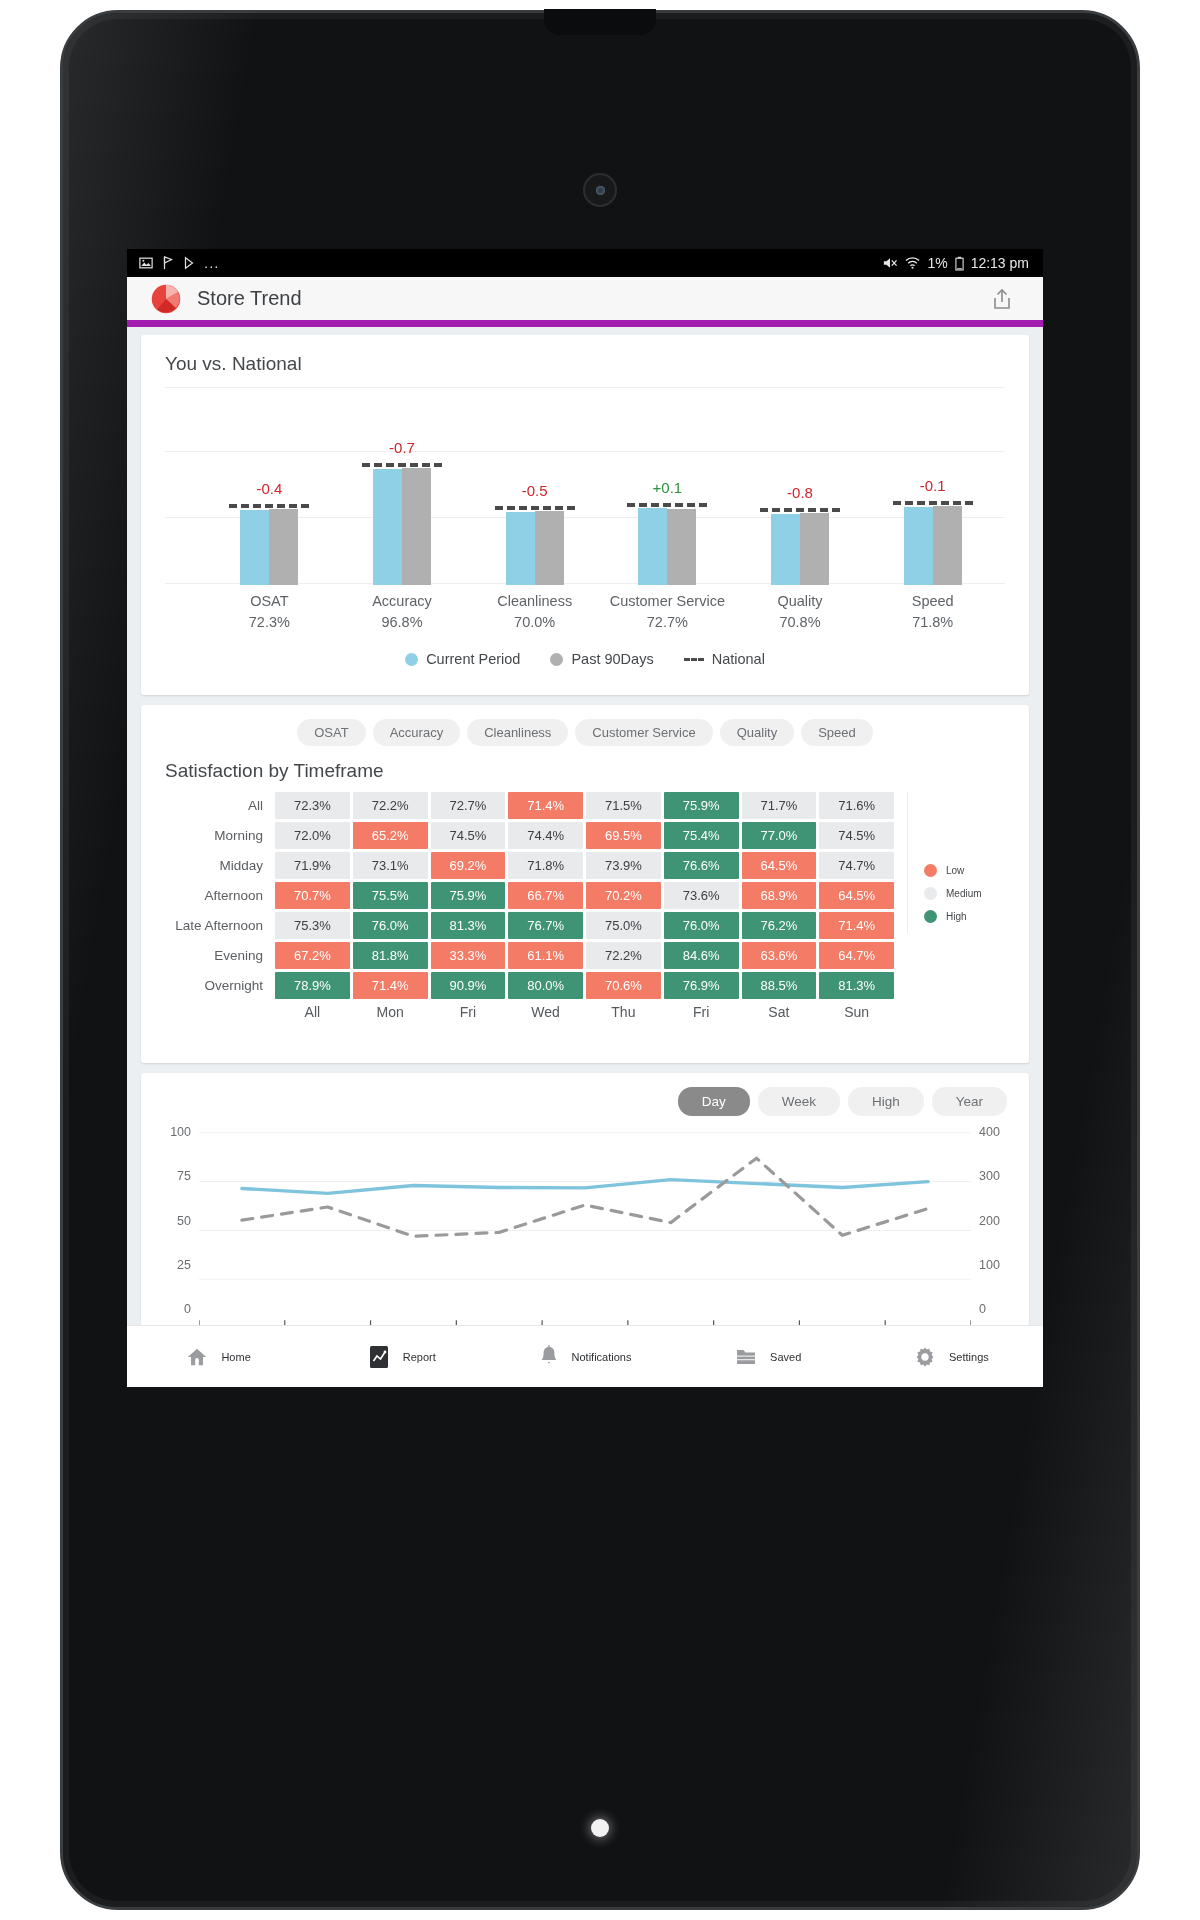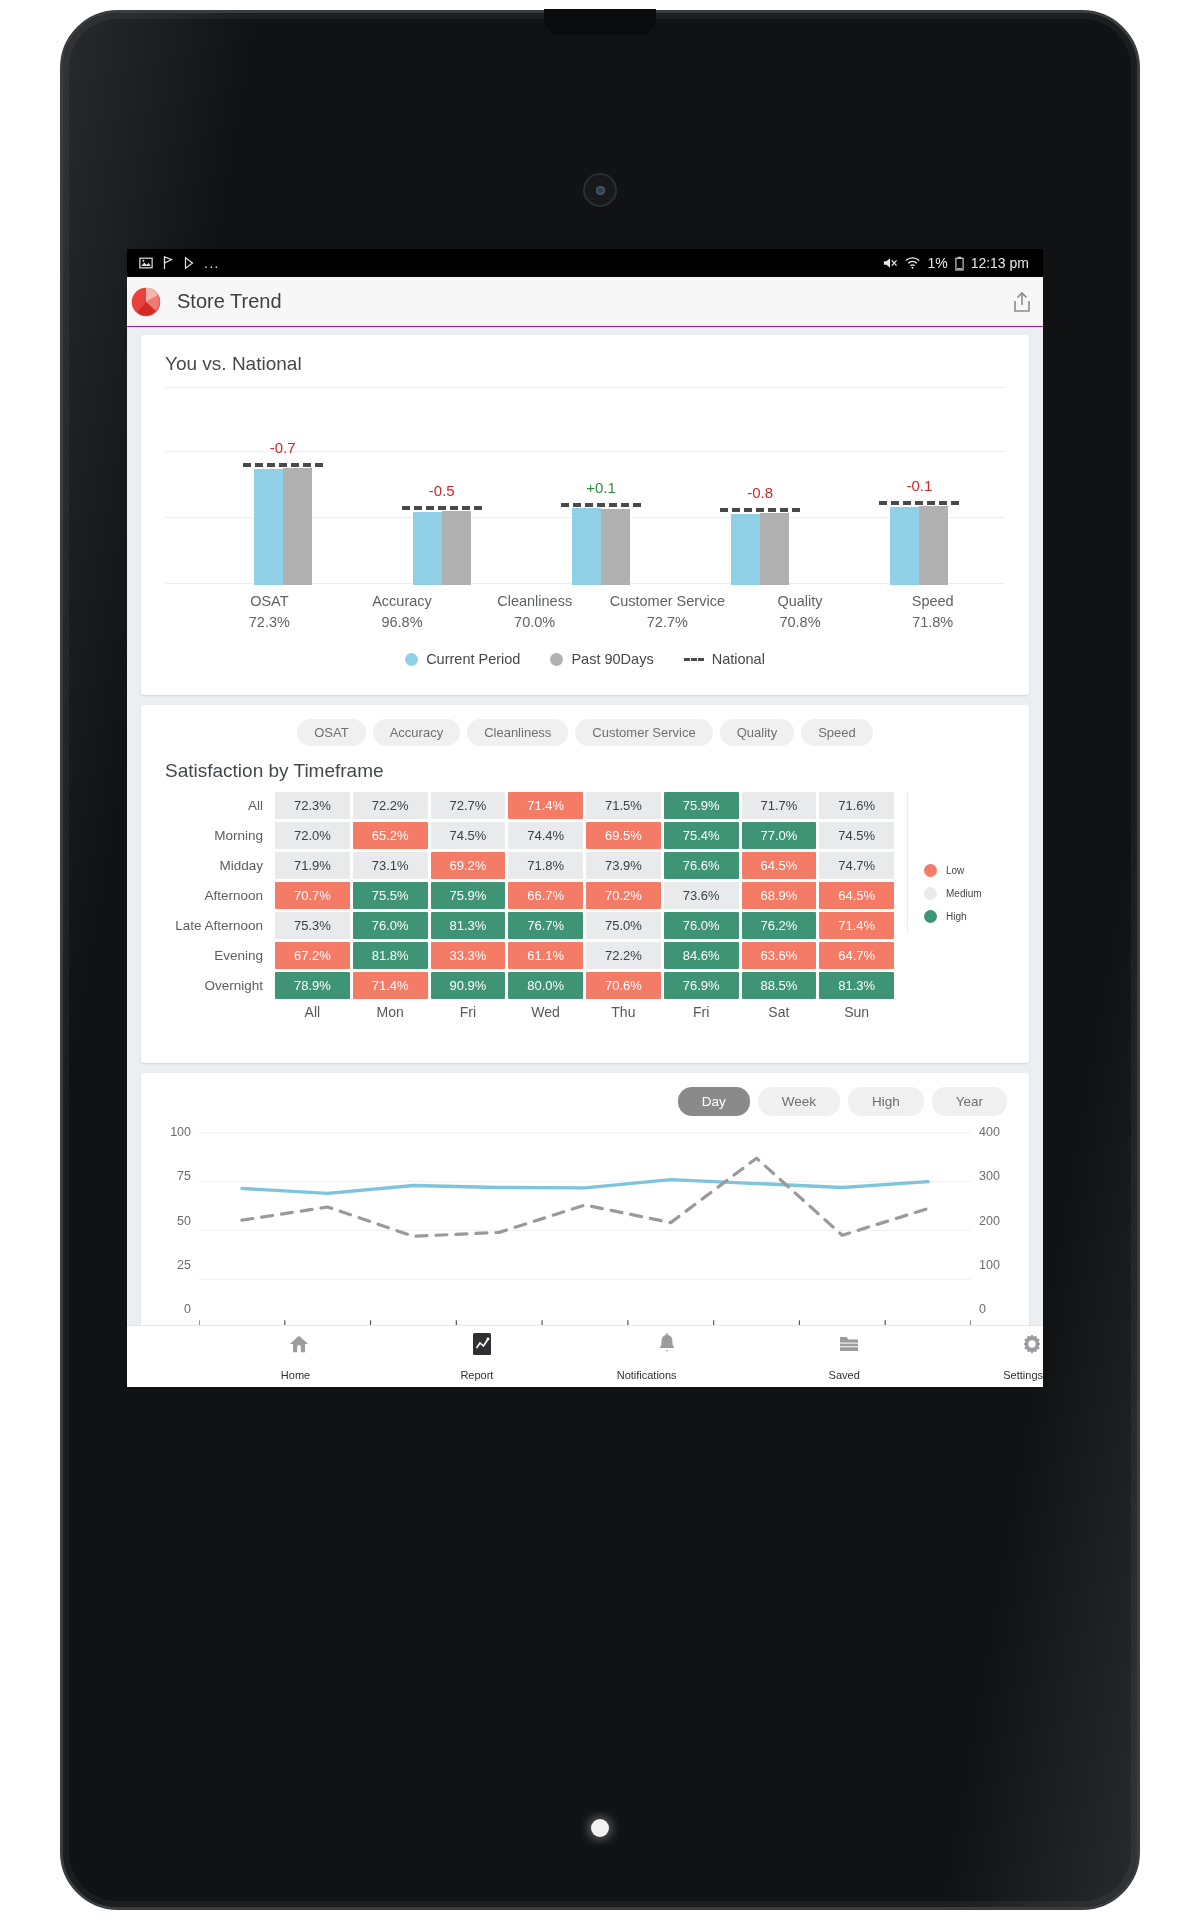--- a/index.html
+++ b/index.html
@@ -68,22 +68,22 @@
   }
   .sb-left { display: flex; align-items: center; gap: 9px; flex: 1; }
   .sb-right { display: flex; align-items: center; gap: 7px; font-size: 14px; }
   .sb-dots { letter-spacing: 1px; color: #d8d8d8; font-size: 15px; line-height: 10px; }
   .sb-ico { display: block; }
 
   
   #app-bar {
     height: 50px; background: #f7f7f8;
     display: flex; align-items: center;
-    padding: 0 4px;
-    border-bottom: 1px solid #a21caf;
+    padding: 0 24px;
+    border-bottom: 7px solid #a21caf;
   }
   #app-logo { width: 30px; height: 30px; flex: none; }
   #app-title {
     margin-left: 16px; font-size: 20px; color: #3c4043;
     flex: 1;
   }
   #share-button {
     width: 34px; height: 34px;
     display: flex; align-items: center; justify-content: center;
     cursor: pointer;
@@ -233,22 +233,22 @@
   #trend-svg { position: absolute; left: 40px; right: 40px; top: 0; bottom: 0; }
 
   
   #bottom-nav {
     position: absolute; left: 0; right: 0; bottom: 0;
     height: 62px; background: #ffffff;
     border-top: 1px solid #e4e6e8;
     display: flex;
   }
   .nav-item {
-    flex: 1; display: flex; flex-direction: column;
-    align-items: flex-end; justify-content: center;
+    flex: 1; display: flex; 
+    align-items: center; justify-content: center;
     gap: 13px; cursor: pointer;
   }
   .nav-label { font-size: 11px; color: #2e3033; }
   .nav-ico { height: 24px; display: flex; align-items: center; }
 </style>
 </head>
 <body>
 
 <div id="device-frame">
   <div id="bezel-gloss"></div>
@@ -319,20 +319,28 @@
         <div class="card-title">You vs. National</div>
 
         <div id="bar-chart-area">
           <div class="gridline" style="top:2px"></div>
           <div class="gridline" style="top:66px"></div>
           <div class="gridline" style="top:132px"></div>
           <div class="gridline" style="top:198px"></div>
           <div id="bar-groups">
               <div class="bar-group">
                 <div class="bar-pair">
+                  <div class="bar current" style="height: 75px;"></div>
+                  <div class="bar past" style="height: 76px;"></div>
+                  <div class="natl-line" style="bottom: 77px;"></div>
+                  <div class="delta neg" style="bottom: 88px;">-0.4</div>
+                </div>
+              </div>
+              <div class="bar-group">
+                <div class="bar-pair">
                   <div class="bar current" style="height: 116px;"></div>
                   <div class="bar past" style="height: 117px;"></div>
                   <div class="natl-line" style="bottom: 118px;"></div>
                   <div class="delta neg" style="bottom: 129px;">-0.7</div>
                 </div>
               </div>
               <div class="bar-group">
                 <div class="bar-pair">
                   <div class="bar current" style="height: 73px;"></div>
                   <div class="bar past" style="height: 74px;"></div>

